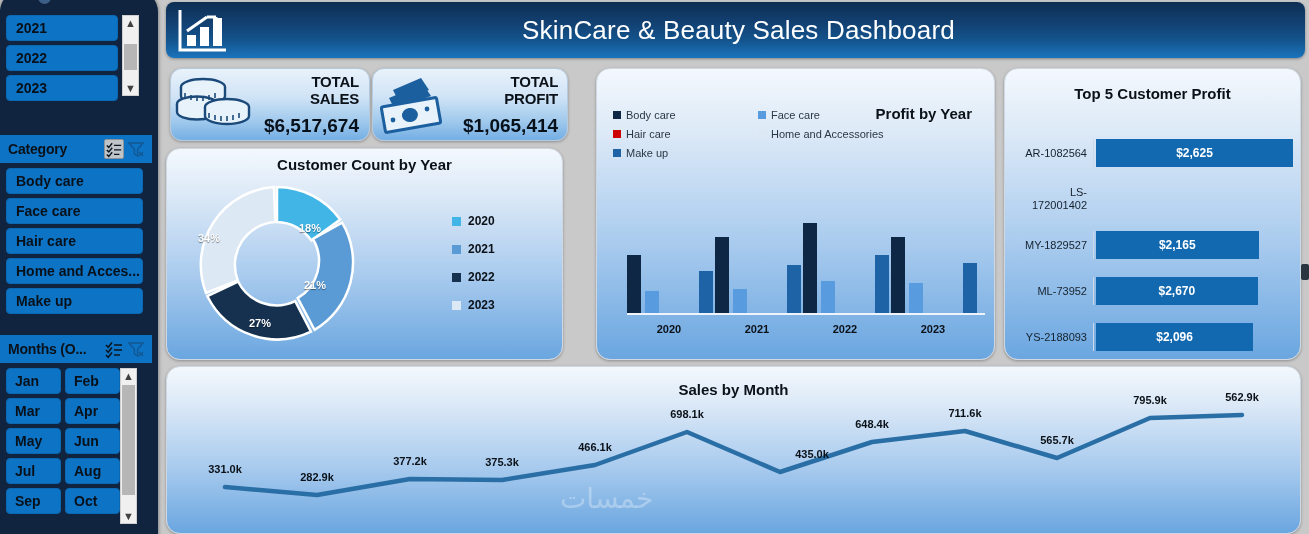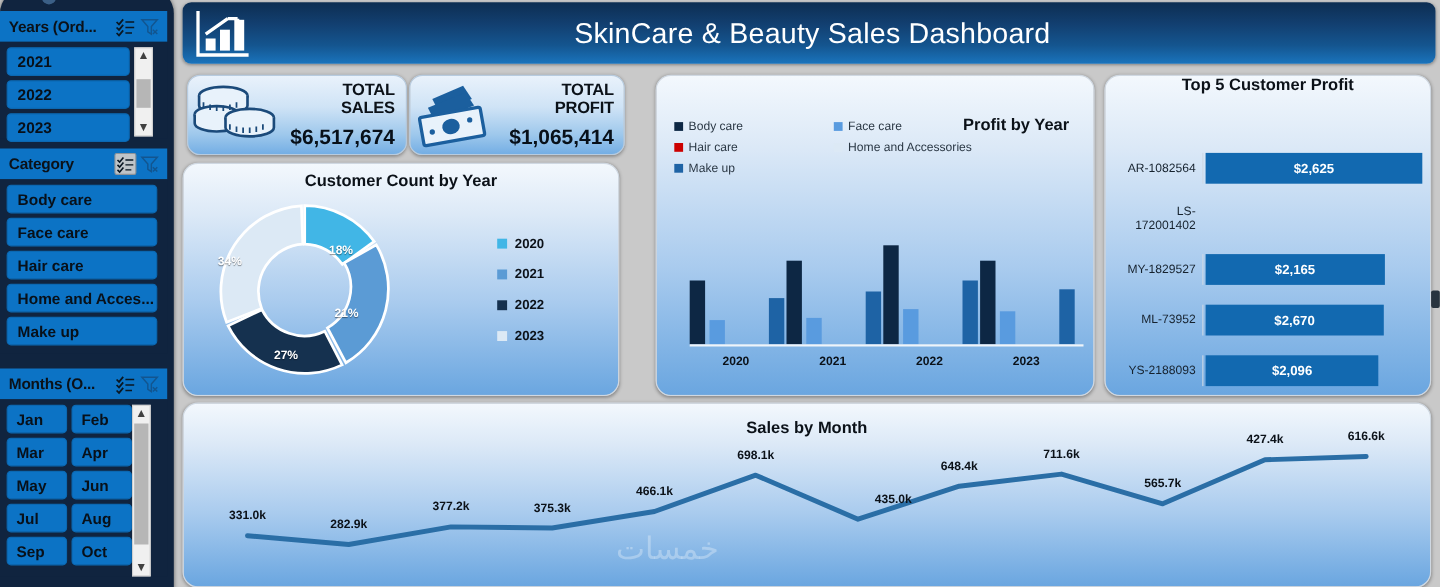--- a/index.html
+++ b/index.html
@@ -160,39 +160,20 @@
 </style>
 </head>
 <body>
 
 <div id="app">
 
   <div id="slicer-panel">
     <div class="panel-dot"></div>
 
     <div class="slicer" style="top:20px;">
-      <div class="slicer-head">
-        <span class="slicer-title">Years (Ord...</span>
-        <span class="hd-icon">
-          <svg viewBox="0 0 20 20">
-              <g fill="none" stroke="#0a1722" stroke-width="1.6">
-            <path d="M2 6 l2.2 2.2 L8 3.6"></path>
-                <path d="M2 11 l2.2 2.2 L8 8.6"></path>
-                <path d="M2 16 l2.2 2.2 L8 13.6"></path>
-            <path d="M10 6h8M10 11h8M10 16h6" stroke-width="1.4"></path>
-              </g>
-            </svg>
-        </span>
-        <span class="hd-icon">
-          <svg viewBox="0 0 20 20">
-              <path d="M3 4h14l-5.4 6.2V17l-3.2-2v-4.8z" fill="none" stroke="#12558f" stroke-width="1.3"></path>
-          <path d="M13 13l4 4M17 13l-4 4" stroke="#12558f" stroke-width="1.3" fill="none"></path>
-            </svg>
-        </span>
-      </div>
       <div class="slicer-body" style="height:88px;">
         <div class="sl-item" style="width:112px;">2021</div>
         <div class="sl-item" style="width:112px;">2022</div>
         <div class="sl-item" style="width:112px;">2023</div>
         <div class="vsb" style="left:122px; top:5px; height:81px;">
           <span class="arw">▲</span>
           <span class="arw">▼</span>
           <span class="thumb" style="top:28px; height:26px;"></span>
         </div>
       </div>
@@ -450,21 +431,21 @@
             <i style="height:50px;background:#1e63a5"></i>
           </span>
       </div>
       <span class="pyear" style="left:278px; width:84px;">2023</span>
 
       <div id="profit-axis" style="top:104px;"></div>
     </div>
   </div>
 
   <div class="card" id="top5-card">
-    <div class="card-title" style="padding-top:0;">Top 5 Customer Profit</div>
+    <div class="card-title" style="padding-top:16px;">Top 5 Customer Profit</div>
     <div id="top5-rows">
       <div class="t5-row">
         <span class="t5-name">AR-1082564</span>
         <span class="t5-track">
           <span class="t5-bar" style="width:100%">$2,625</span>
         </span>
       </div>
       <div class="t5-row">
         <span class="t5-name">LS-172001402</span>
       </div>
@@ -499,22 +480,22 @@
       <span class="s-lbl" style="left:58px; top:66px;">331.0k</span>
       <span class="s-lbl" style="left:150px; top:74px;">282.9k</span>
       <span class="s-lbl" style="left:243px; top:58px;">377.2k</span>
       <span class="s-lbl" style="left:335px; top:59px;">375.3k</span>
       <span class="s-lbl" style="left:428px; top:44px;">466.1k</span>
       <span class="s-lbl" style="left:520px; top:11px;">698.1k</span>
       <span class="s-lbl" style="left:613px; top:51px;margin-left:32px;">435.0k</span>
       <span class="s-lbl" style="left:705px; top:21px;">648.4k</span>
       <span class="s-lbl" style="left:798px; top:10px;">711.6k</span>
       <span class="s-lbl" style="left:890px; top:37px;">565.7k</span>
-      <span class="s-lbl" style="left:983px; top:-3px;">427.4k</span>
-      <span class="s-lbl" style="left:1075px; top:-6px;">616.6k</span>
+      <span class="s-lbl" style="left:983px; top:-3px;">795.9k</span>
+      <span class="s-lbl" style="left:1075px; top:-6px;">562.9k</span>
 
       
 
       
       
       
       
       
       
       

